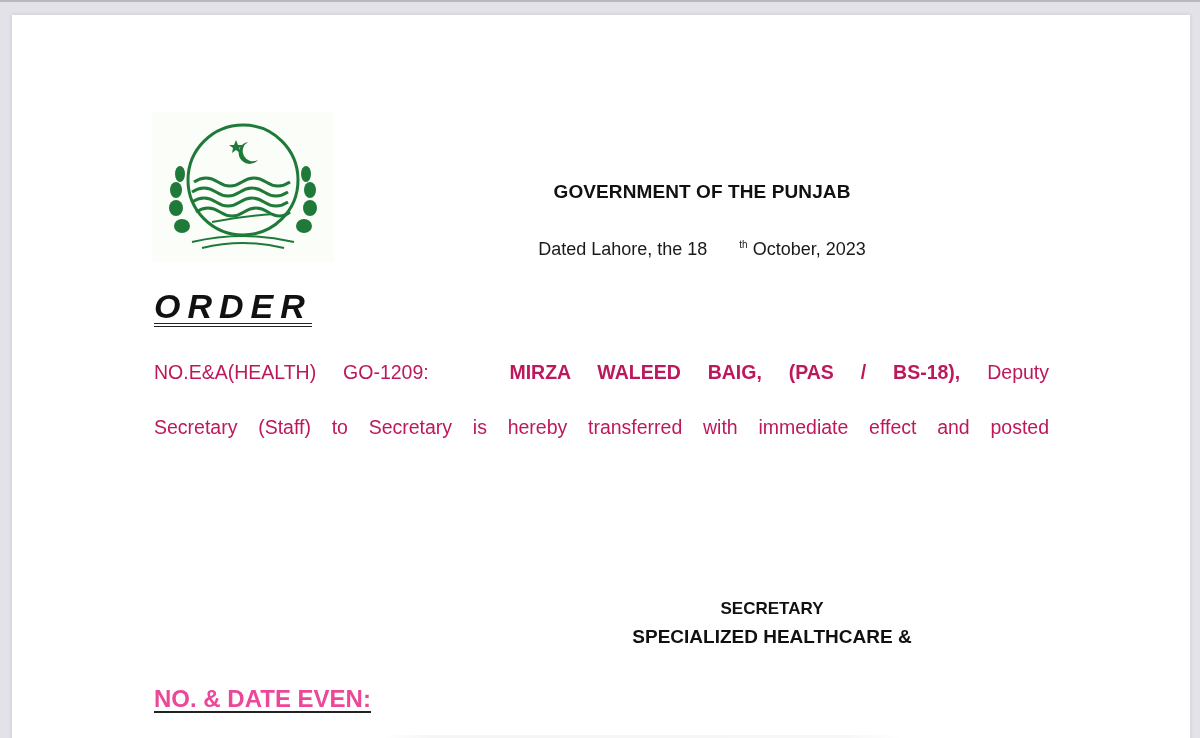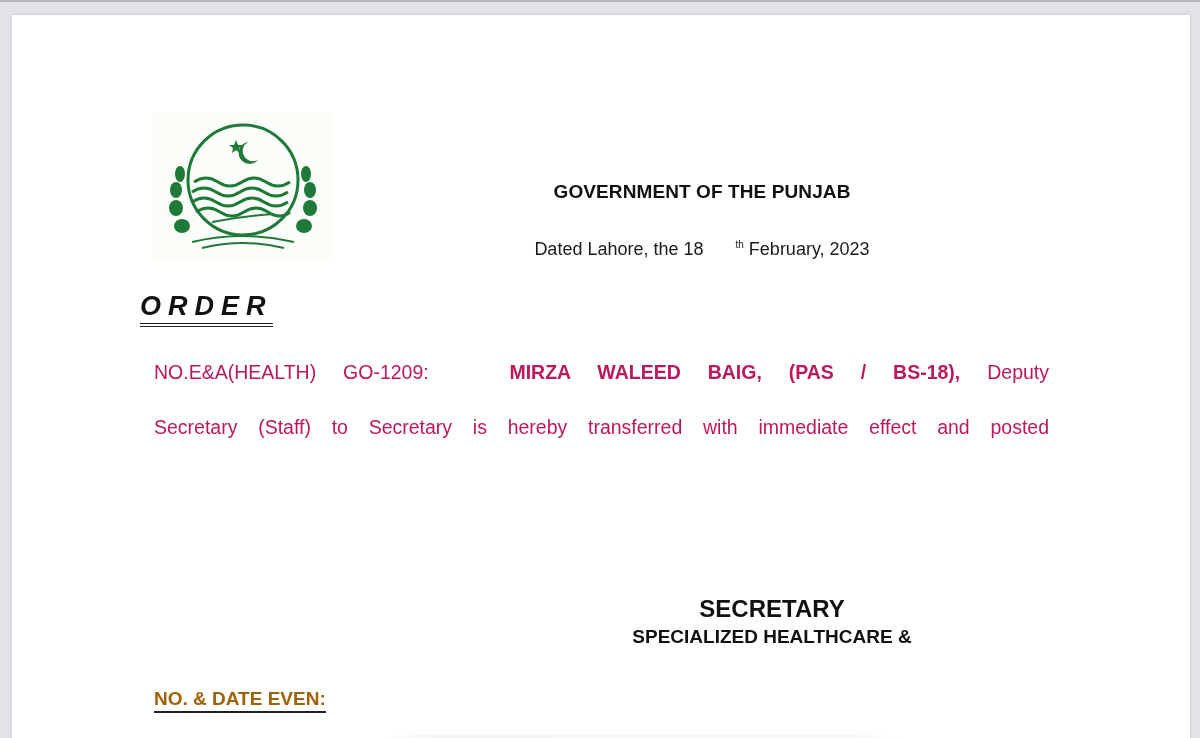--- a/index.html
+++ b/index.html
@@ -64,23 +64,23 @@
       font-size: 18px;
       color: #1a1a1a;
     }
     .dated sup {
       font-size: 10px;
       vertical-align: 7px;
       margin-left: 32px;
     }
     .order-title {
       position: absolute;
-      left: 128px;
+      left: 142px;
       top: 276px;
-      font-size: 27px;
+      font-size: 34px;
       font-weight: bold;
       font-style: italic;
       letter-spacing: 7px;
       color: #111;
       padding-bottom: 2px;
       border-bottom: 4px double #222;
       line-height: 30px;
     }
     .body-para {
       position: absolute;
@@ -103,34 +103,34 @@
     .sig-block {
       position: absolute;
       left: 520px;
       top: 580px;
       width: 480px;
       text-align: center;
       color: #111;
       font-weight: bold;
     }
     .sig-title {
-      font-size: 24px;
+      font-size: 17px;
       line-height: 28px;
     }
     .sig-dept {
       font-size: 19px;
       line-height: 27px;
     }
     .even-label {
       position: absolute;
       left: 142px;
       top: 673px;
-      font-size: 19px;
-      font-weight: bold;
-      color: #a16207;
+      font-size: 24px;
+      font-weight: bold;
+      color: #ec4899;
       border-bottom: 2px solid #222;
       line-height: 22px;
       padding-bottom: 1px;
     }
     .cut-line {
       position: absolute;
       left: 370px;
       top: 720px;
       width: 520px;
       height: 3px;
@@ -170,21 +170,21 @@
           <ellipse cx="158" cy="96" rx="7" ry="8"></ellipse>
           <ellipse cx="152" cy="114" rx="8" ry="7"></ellipse>
         </g>
       </svg>
     </div>
 
     <div class="header-block">
       <div class="header-line">GOVERNMENT OF THE PUNJAB</div>
     </div>
 
-    <div class="dated"><span>Dated Lahore, the 18</span><sup>th</sup><span> February, 2023</span></div>
+    <div class="dated"><span>Dated Lahore, the 18</span><sup>th</sup><span> October, 2023</span></div>
 
     <div class="order-title">ORDER</div>
 
     <div class="body-para">
       <span class="body-line"><span>NO.E&amp;A(HEALTH)  GO-1209:</span>&nbsp;&nbsp;&nbsp;<span class="b">MIRZA  WALEED  BAIG,  (PAS  /  BS-18),</span> <span>Deputy</span></span>
       <span class="body-line">Secretary (Staff) to Secretary is hereby transferred with immediate effect and posted</span>
     </div>
 
     <div class="sig-block">
       <div class="sig-title">SECRETARY</div>

